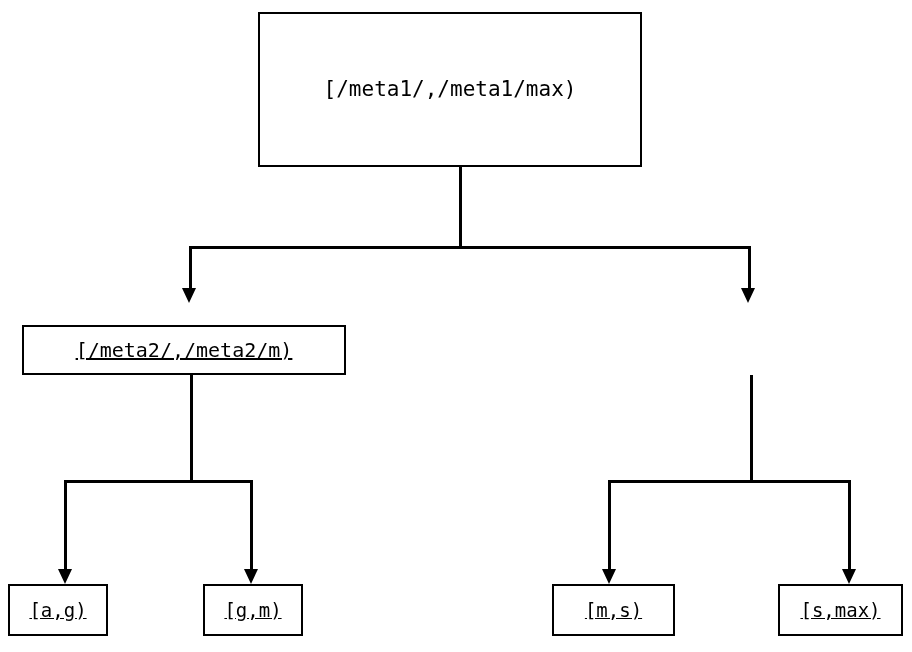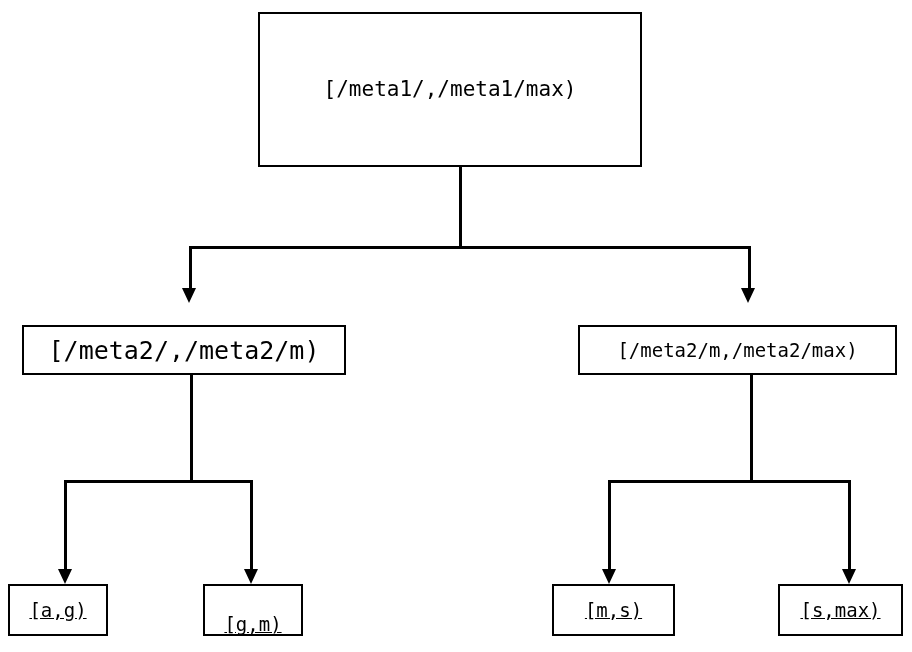--- a/index.html
+++ b/index.html
@@ -38,37 +38,38 @@
     top: 12px;
     width: 384px;
     height: 155px;
     font-size: 21px;
   }
   .node-mid-left {
     left: 22px;
     top: 325px;
     width: 324px;
     height: 50px;
-    font-size: 25px;
+    font-size: 20px;
+    text-decoration: underline;
   }
   .node-mid-right {
     left: 578px;
     top: 325px;
     width: 319px;
     height: 50px;
     font-size: 19px;
   }
   .node-leaf {
     height: 52px;
     top: 584px;
     font-size: 19px;
     text-decoration: underline;
   }
   .node-leaf-ag    { left: 8px;   width: 100px; }
-  .node-leaf-gm    { left: 203px; width: 100px; align-items: flex-end; }
+  .node-leaf-gm    { left: 203px; width: 100px; }
   .node-leaf-ms    { left: 552px; width: 123px; }
   .node-leaf-smax  { left: 778px; width: 125px; align-items: center; }
 
   .edge-line {
     position: absolute;
     background: #000000;
   }
   .edge-v { width: 3px; }
   .edge-h { height: 3px; }
 
@@ -97,23 +98,20 @@
   <div class="edge-line edge-v" style="left:189px; top:246px; height:42px;"></div>
   <div class="arrowhead" style="left:182px; top:288px;"></div>
 
   <div class="edge-line edge-v" style="left:748px; top:246px; height:42px;"></div>
   <div class="arrowhead" style="left:741px; top:288px;"></div>
 
   <div class="node node-mid-left">
     <span class="node-label">[/meta2/,/meta2/m)</span>
   </div>
 
-  <div class="node node-mid-right">
-    <span class="node-label">[/meta2/m,/meta2/max)</span>
-  </div>
 
   <div class="edge-line edge-v" style="left:190px; top:375px; height:108px;"></div>
   <div class="edge-line edge-h" style="left:64px; top:480px; width:189px;"></div>
   <div class="edge-line edge-v" style="left:64px; top:480px; height:89px;"></div>
   <div class="arrowhead" style="left:58px; top:569px;"></div>
   <div class="edge-line edge-v" style="left:250px; top:480px; height:89px;"></div>
   <div class="arrowhead" style="left:244px; top:569px;"></div>
 
   <div class="edge-line edge-v" style="left:750px; top:375px; height:108px;"></div>
   <div class="edge-line edge-h" style="left:608px; top:480px; width:243px;"></div>

